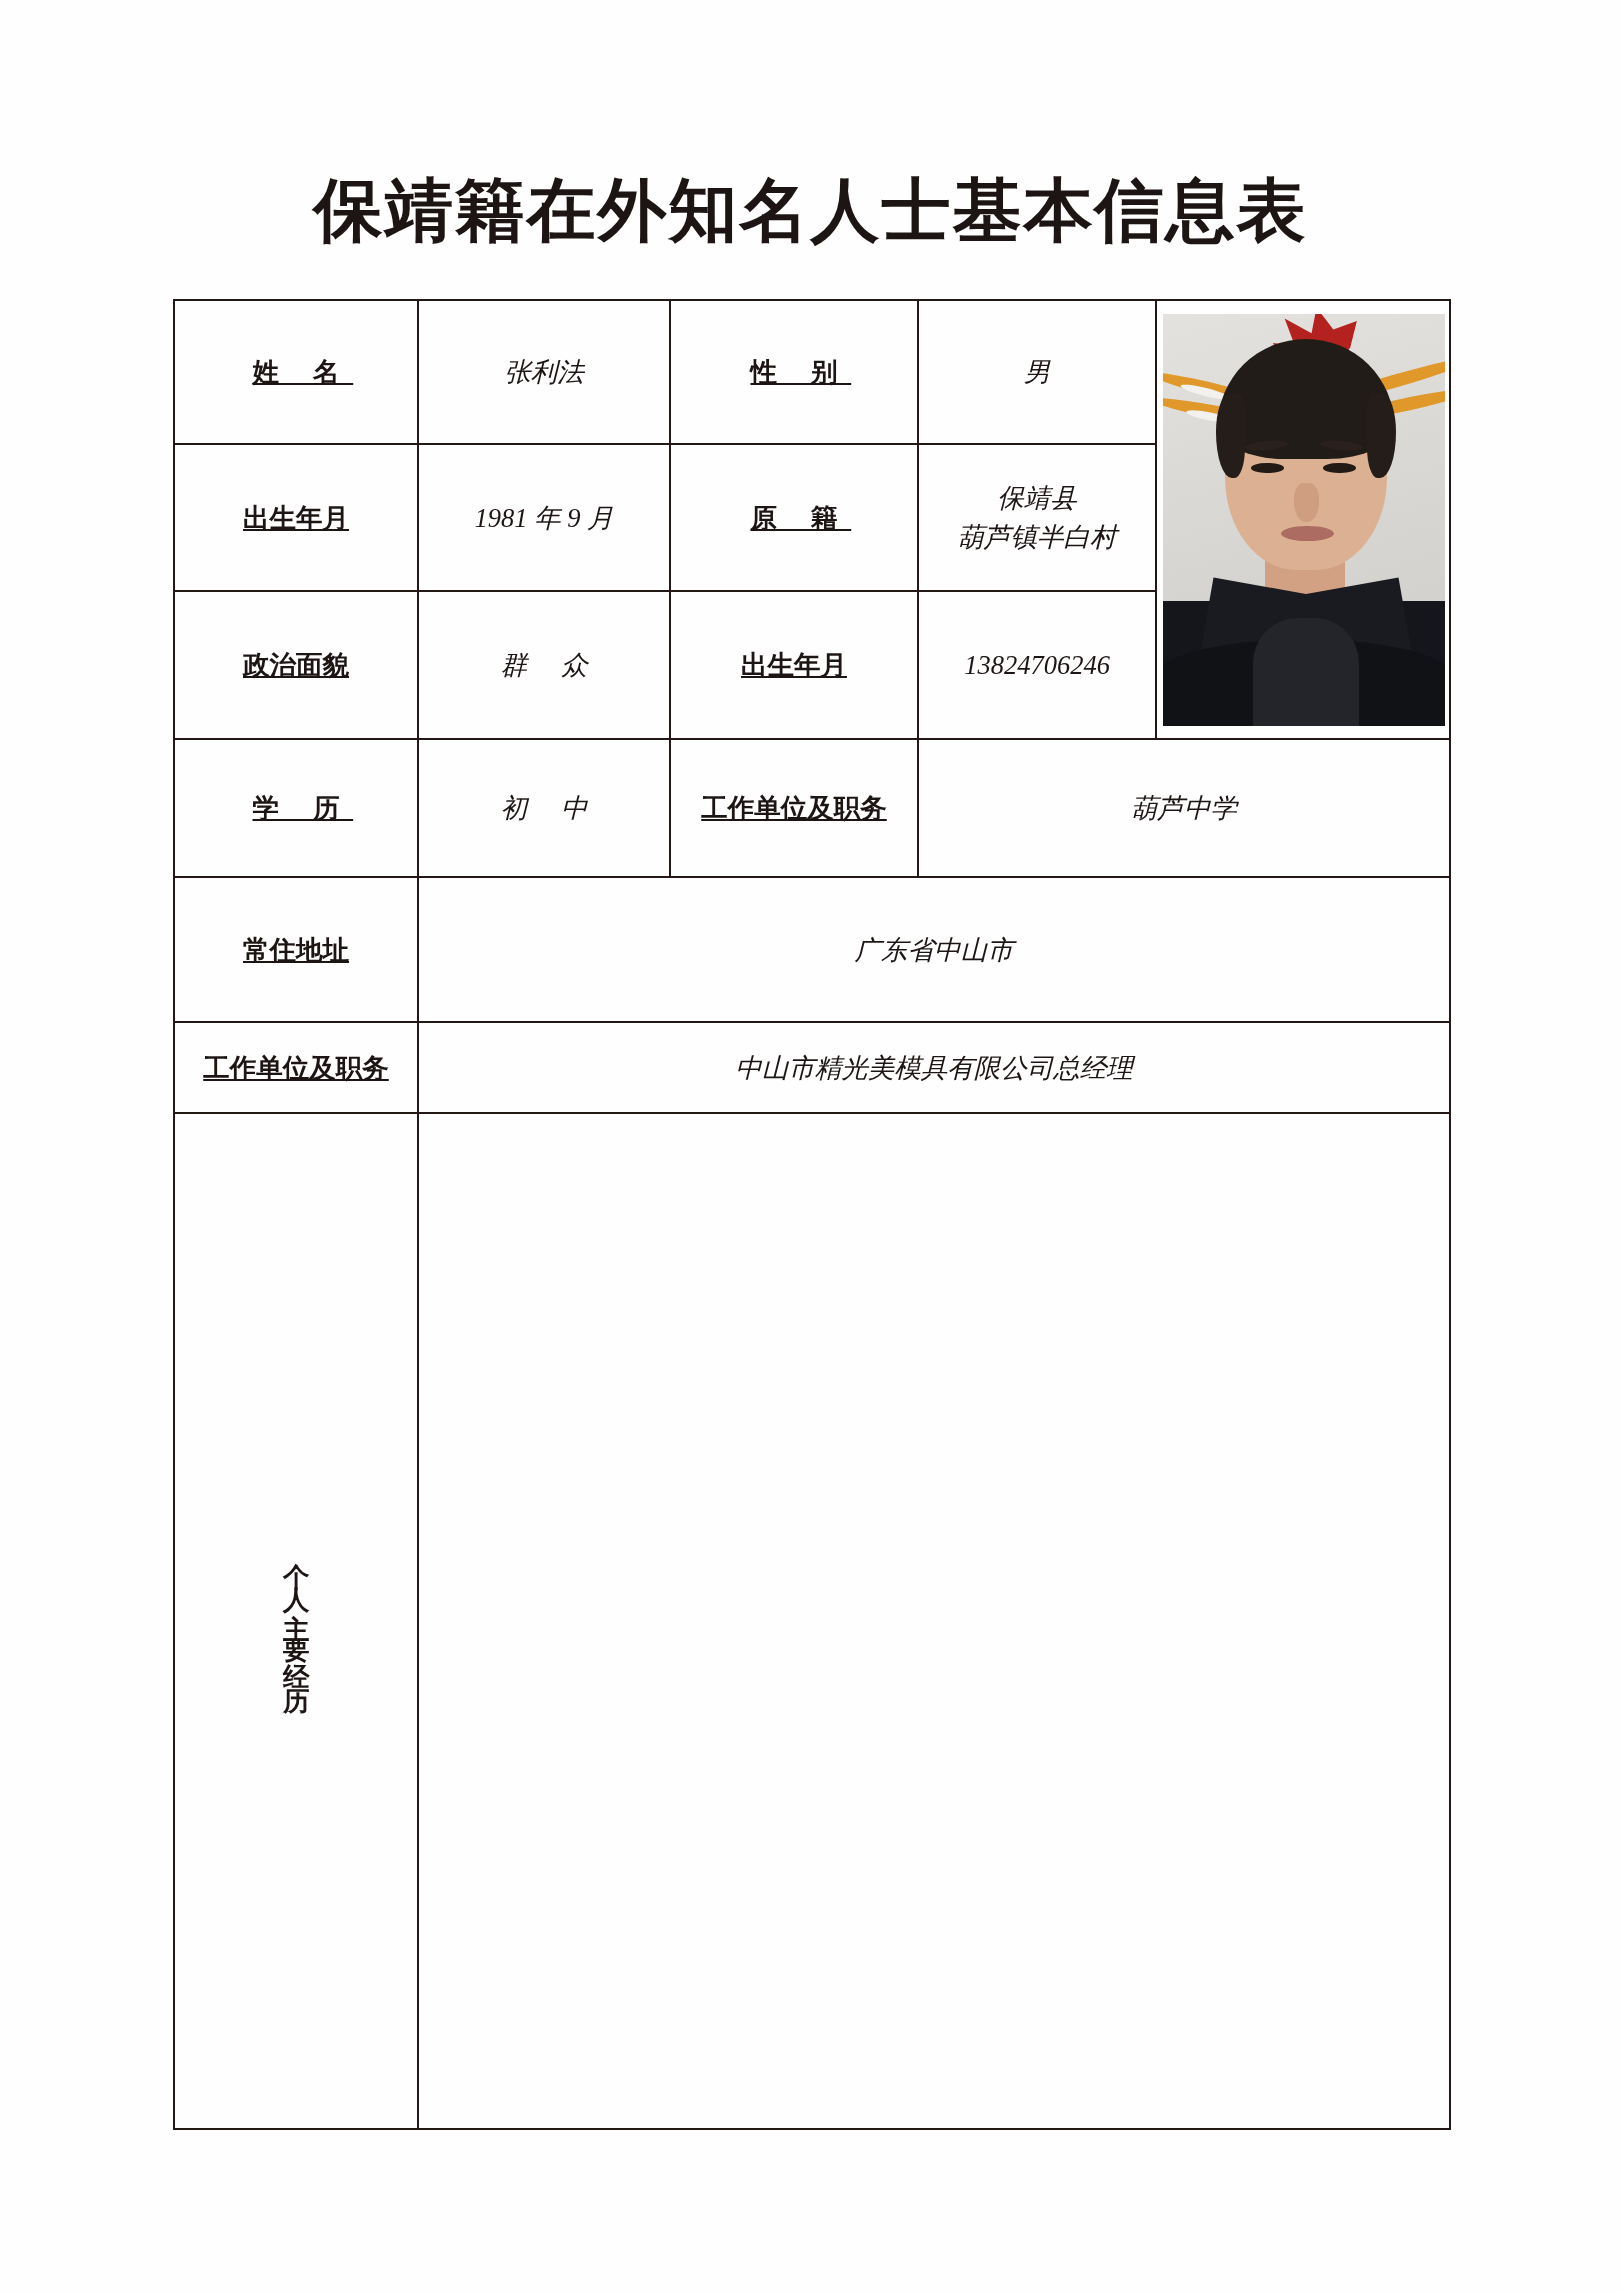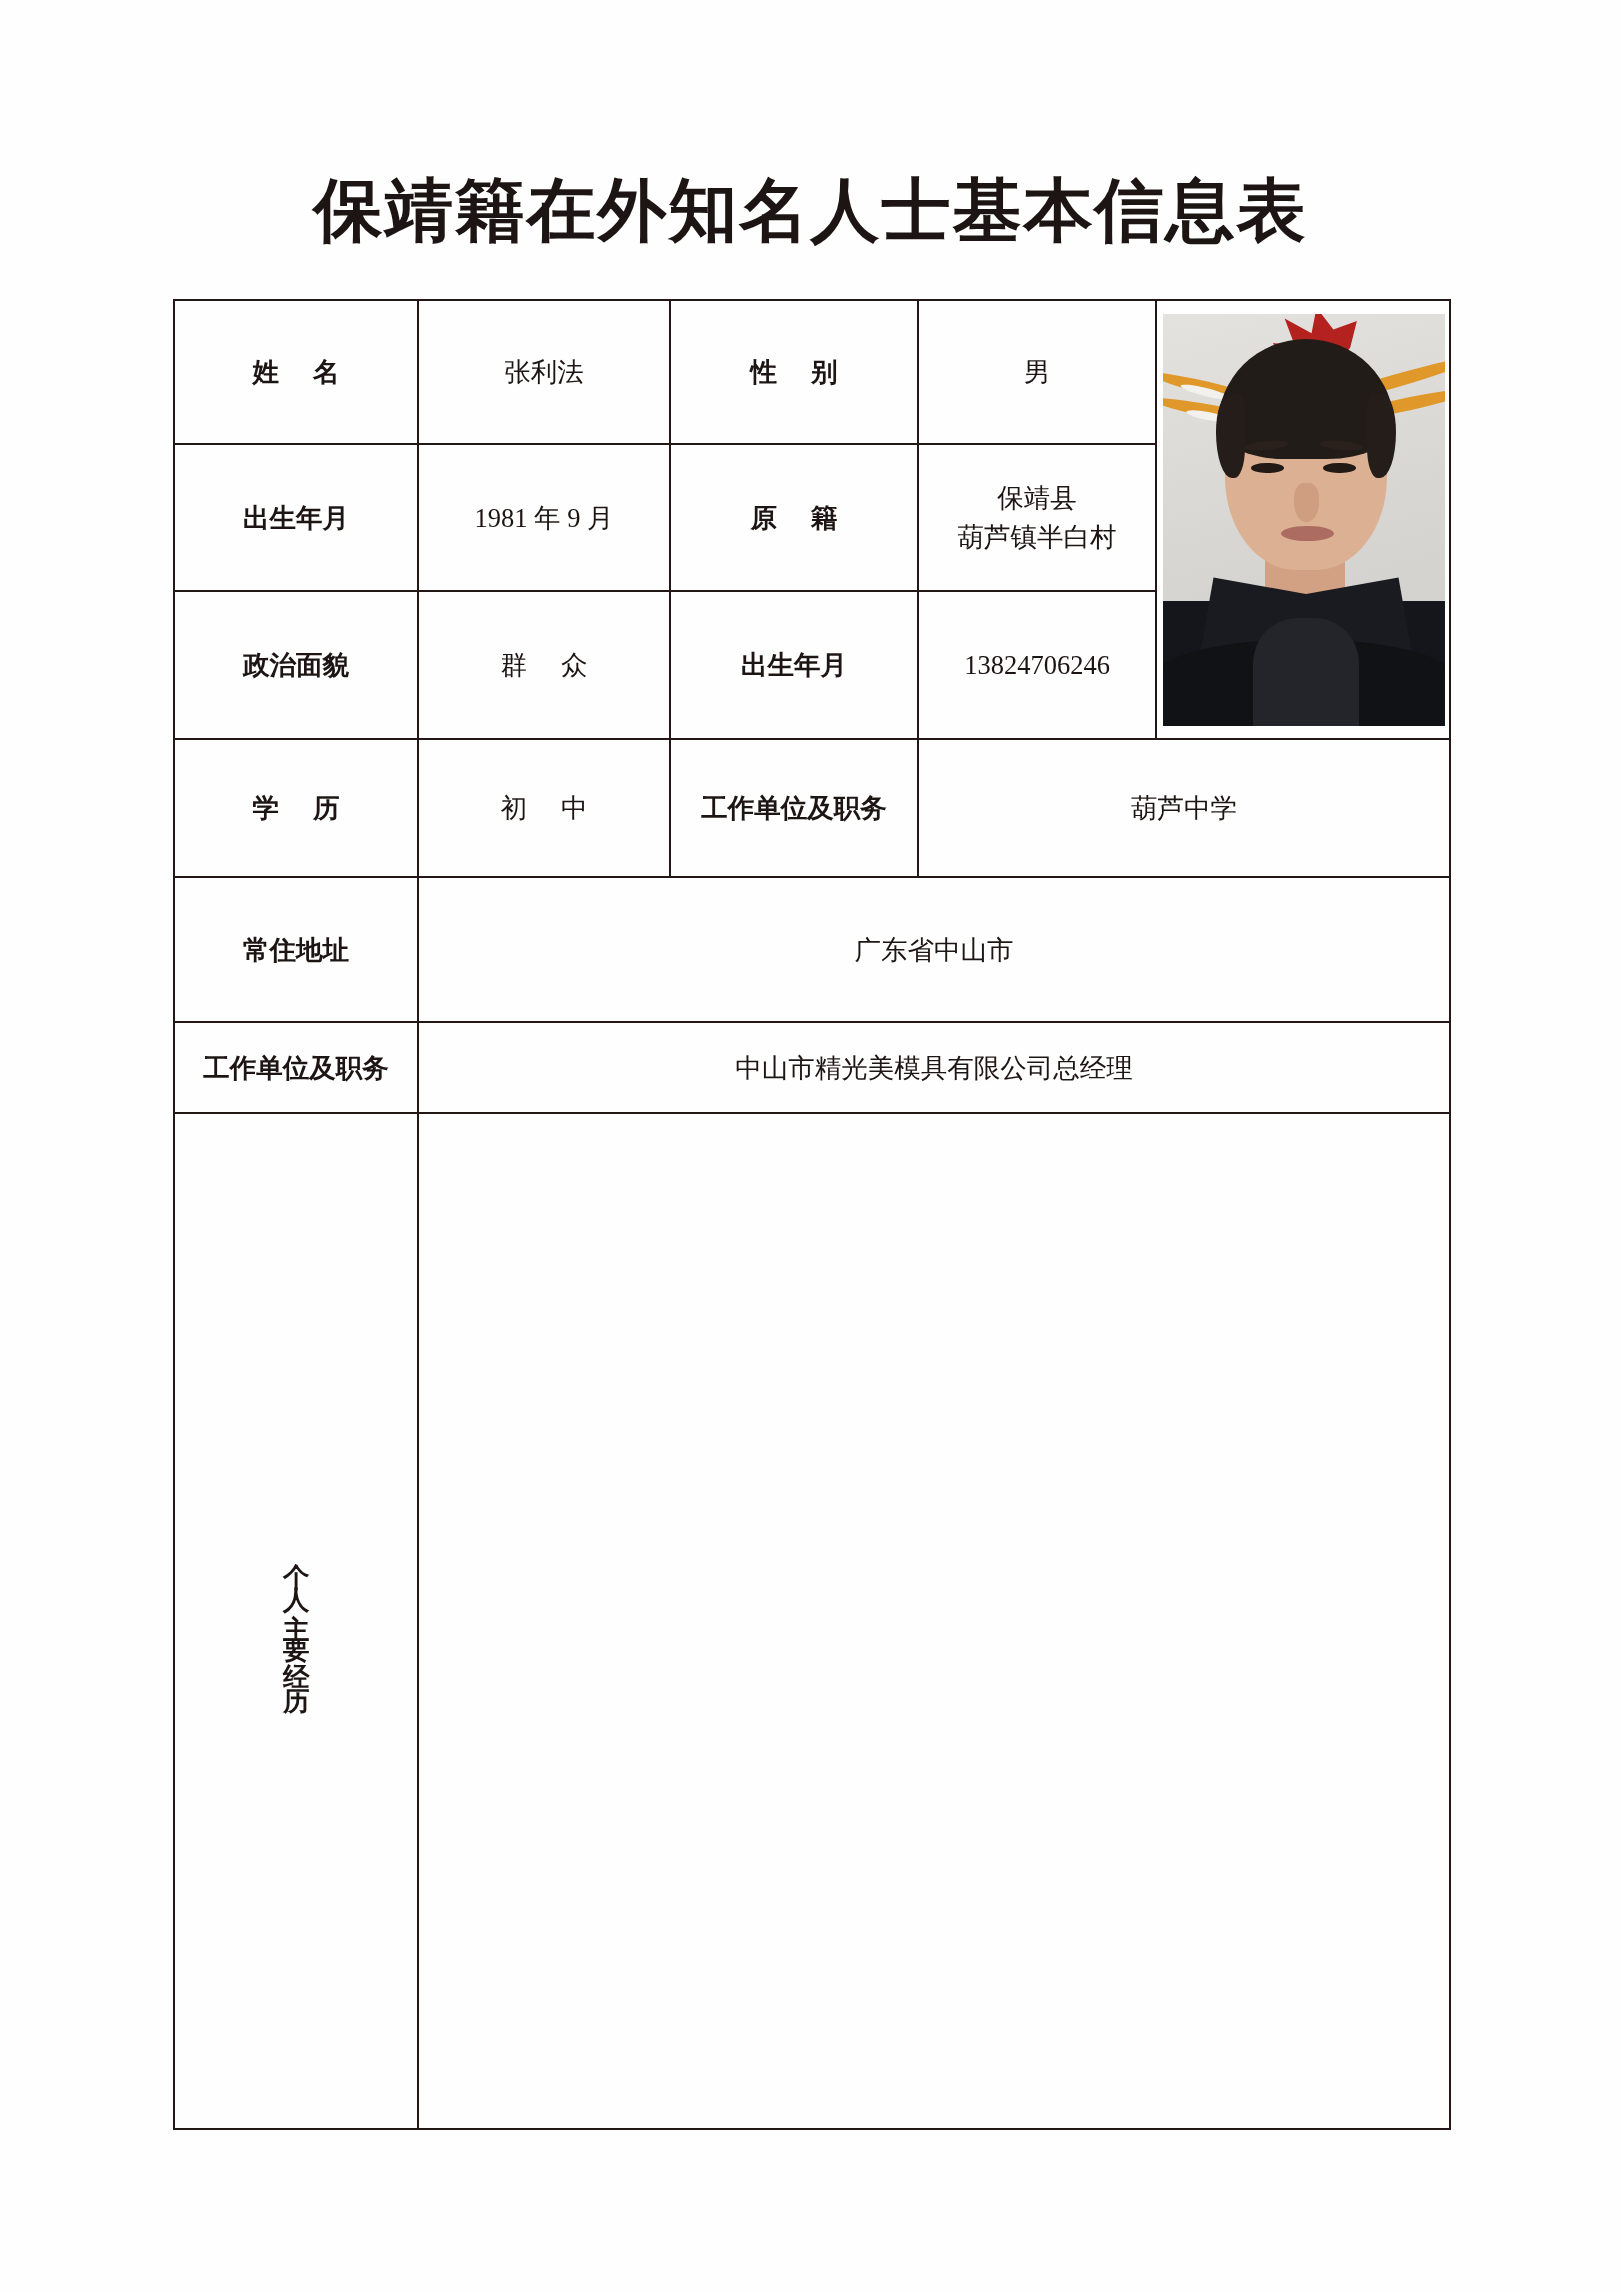--- a/index.html
+++ b/index.html
@@ -49,28 +49,30 @@
     border: 2px solid #231815;
     text-align: center;
     vertical-align: middle;
     font-size: 26.5px;
     color: #1d1513;
     padding: 0 5.9px;
   }
   .lbl {
     font-weight: bold;
     letter-spacing: 0px;
+    text-decoration: underline;
   }
   .lbl-sp {
     font-weight: bold;
     letter-spacing: 13.7px;
     text-indent: 13.7px;
   }
   .val {
     font-weight: normal;
+    font-style: italic;
   }
   .val-sp {
     font-weight: normal;
     letter-spacing: 13.7px;
     text-indent: 13.7px;
   }
   .two-line {
     line-height: 1.45;
     margin-left: 29px;
   }

